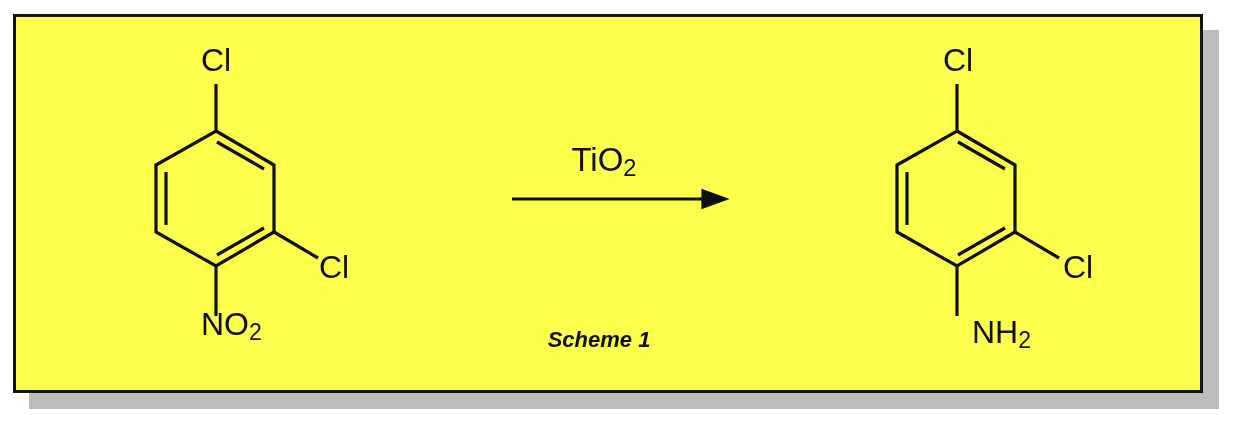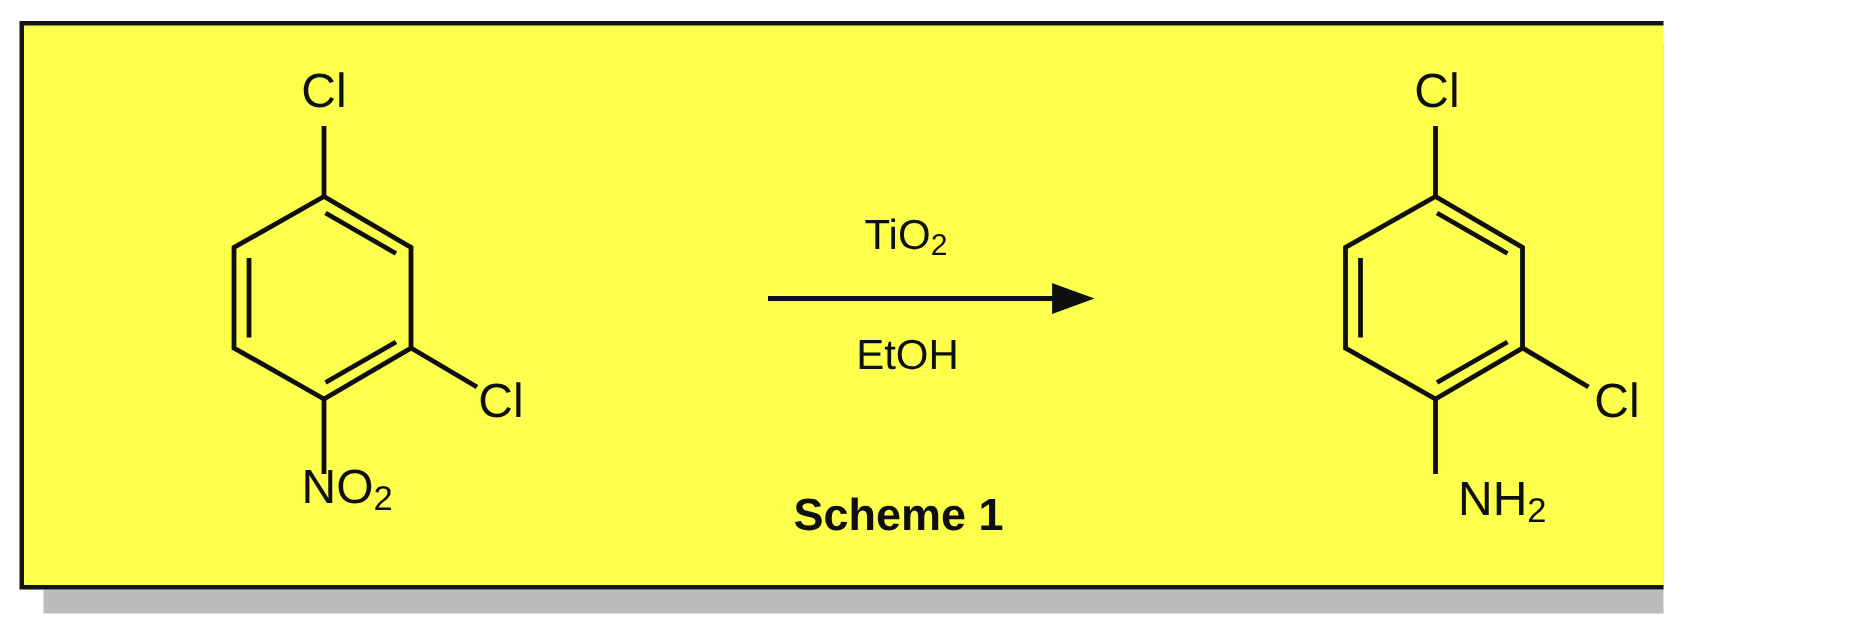--- a/index.html
+++ b/index.html
@@ -2,21 +2,21 @@
 <html><head>
 <meta charset="utf-8">
 <style>
   html, body {
     margin: 0;
     padding: 0;
     background: #ffffff;
   }
   .stage {
     position: relative;
-    width: 1109px;
+    width: 1235px;
     height: 422px;
     background: #ffffff;
     overflow: hidden;
     font-family: "Liberation Sans", sans-serif;
   }
   .panel-shadow {
     position: absolute;
     left: 29px;
     top: 30px;
     width: 1190px;
@@ -53,24 +53,25 @@
     letter-spacing: 0;
   }
   .ctr { transform: translateX(-50%); }
   .lbl sub {
     font-size: 0.72em;
     line-height: 0;
     position: relative;
     top: 0.2em;
     vertical-align: baseline;
   }
-  .conditions { font-size: 28px; }
+  .conditions { font-size: 33px; }
   .caption {
-    font-size: 30px;
+    font-size: 22px;
     font-weight: bold;
+    font-style: italic;
   }
 </style>
 </head>
 <body>
 
 <div class="stage">
 
   <div class="panel-shadow"></div>
   <div class="scheme-panel"></div>
 
@@ -100,21 +101,20 @@
       <line x1="1015" y1="232" x2="1059" y2="258"></line>
       <line x1="957" y1="266" x2="957" y2="316"></line>
     </g>
   </svg>
 
   <span class="lbl ctr" style="left:216px; top:44px">Cl</span>
   <span class="lbl ctr" style="left:334px; top:251px">Cl</span>
   <span class="lbl" style="left:201px; top:308px"><span>NO</span><sub>2</sub></span>
 
   <span class="lbl ctr conditions" style="left:604px; top:143px"><span>TiO</span><sub>2</sub></span>
-  <span class="lbl ctr conditions" style="left:605px; top:223px">EtOH</span>
 
   <span class="lbl ctr" style="left:958px; top:44px">Cl</span>
   <span class="lbl ctr" style="left:1078px; top:251px">Cl</span>
   <span class="lbl" style="left:972px; top:316px"><span>NH</span><sub>2</sub></span>
 
   <span class="lbl ctr caption" style="left:599px; top:329px">Scheme 1</span>
 
 </div>
 
 </body></html>

